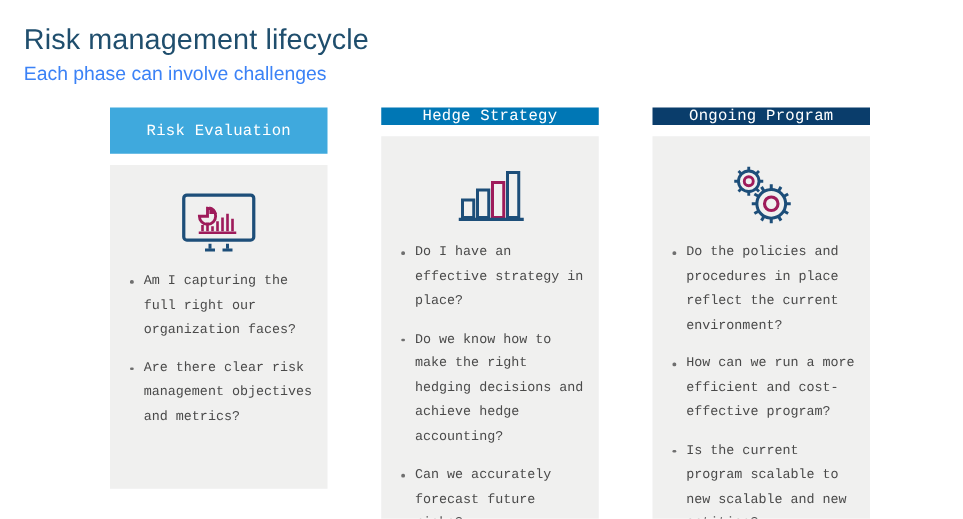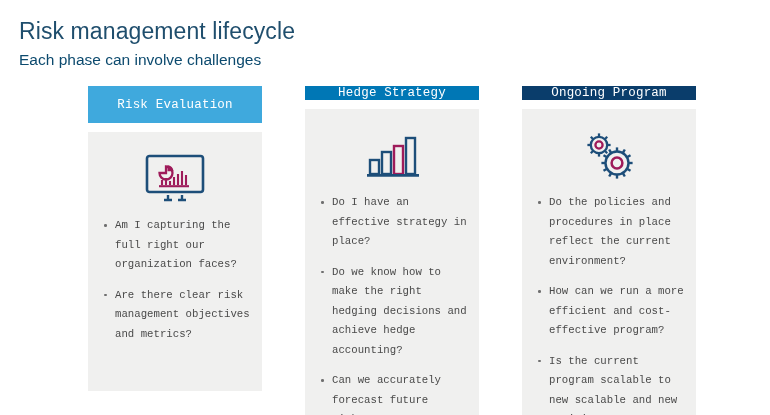--- a/index.html
+++ b/index.html
@@ -113,21 +113,21 @@
     height: 2.6px;
     border-radius: 50%;
     background: #6f6f6f;
   }
 </style>
 </head>
 <body>
 
 <div id="heading">
   <div id="page-title" style="color: rgb(31, 78, 109);">Risk management lifecycle</div>
-  <div id="page-subtitle" style="color: #0c4a6e;">Each phase can involve challenges</div>
+  <div id="page-subtitle" style="color: #3b82f6;">Each phase can involve challenges</div>
 </div>
 
 <div id="columns">
 
   <div class="column">
     <div class="col-header" style="background: rgb(63, 169, 221);">Risk Evaluation</div>
     <div class="col-body" style="background: rgb(240, 240, 239);">
       <div class="icon-wrap">
         <svg width="62" height="50" viewBox="0 0 62 50" aria-hidden="true">
           <rect x="3" y="3" width="56" height="36" rx="2.5" ry="2.5" fill="none" stroke="#1d4e79" stroke-width="2.6"></rect>

